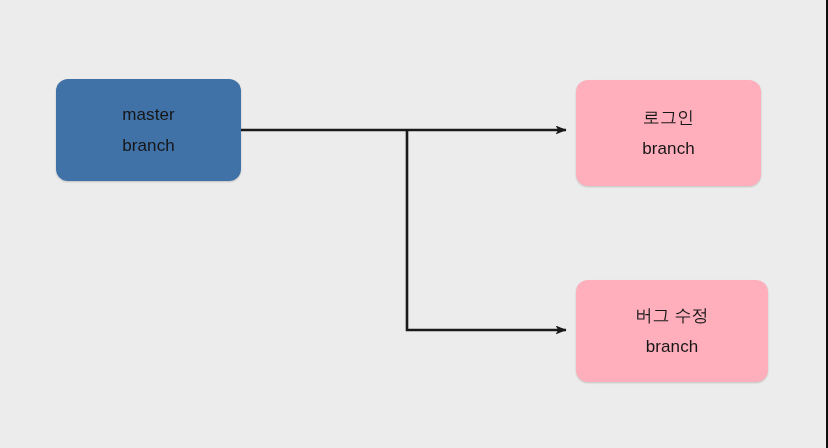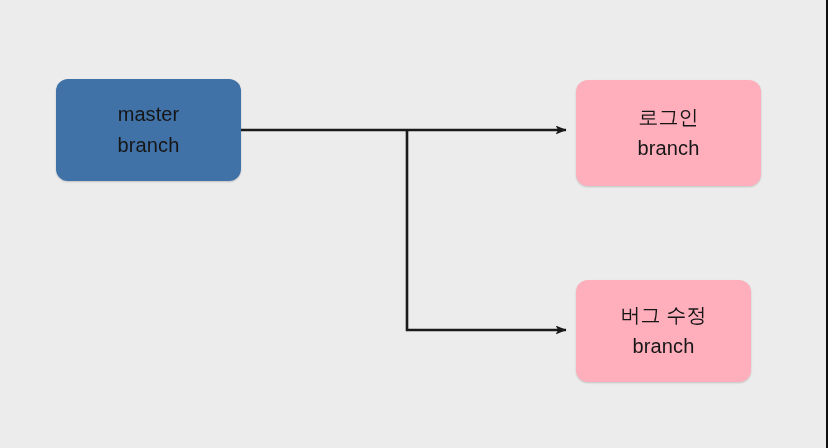--- a/index.html
+++ b/index.html
@@ -39,21 +39,21 @@
   }
   .node {
     position: absolute;
     box-sizing: border-box;
     border-radius: 12px;
     display: flex;
     flex-direction: column;
     align-items: center;
     justify-content: center;
     color: #161616;
-    font-size: 20px;
+    font-size: 17px;
     line-height: 31px;
     letter-spacing: 0.1px;
     text-align: center;
     white-space: nowrap;
     box-shadow: 0 1px 2px rgba(0,0,0,0.18);
   }
   .node .line1,
   .node .line2 {
     display: block;
   }
@@ -67,21 +67,21 @@
   #node-login {
     left: 576px;
     top: 80px;
     width: 185px;
     height: 106px;
     background: #ffafbc;
   }
   #node-bugfix {
     left: 576px;
     top: 280px;
-    width: 175px;
+    width: 192px;
     height: 102px;
     background: #ffafbc;
   }
 </style>
 </head>
 <body>
 
 <div id="canvas">
 
   <svg class="connector-layer" width="828" height="448" viewBox="0 0 828 448" xmlns="http://www.w3.org/2000/svg">

